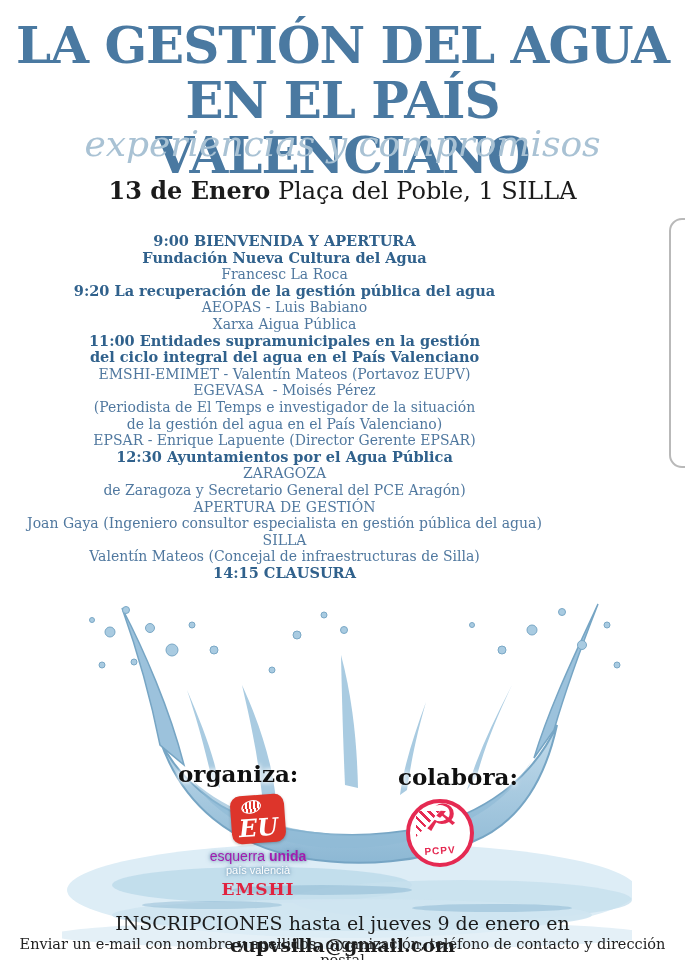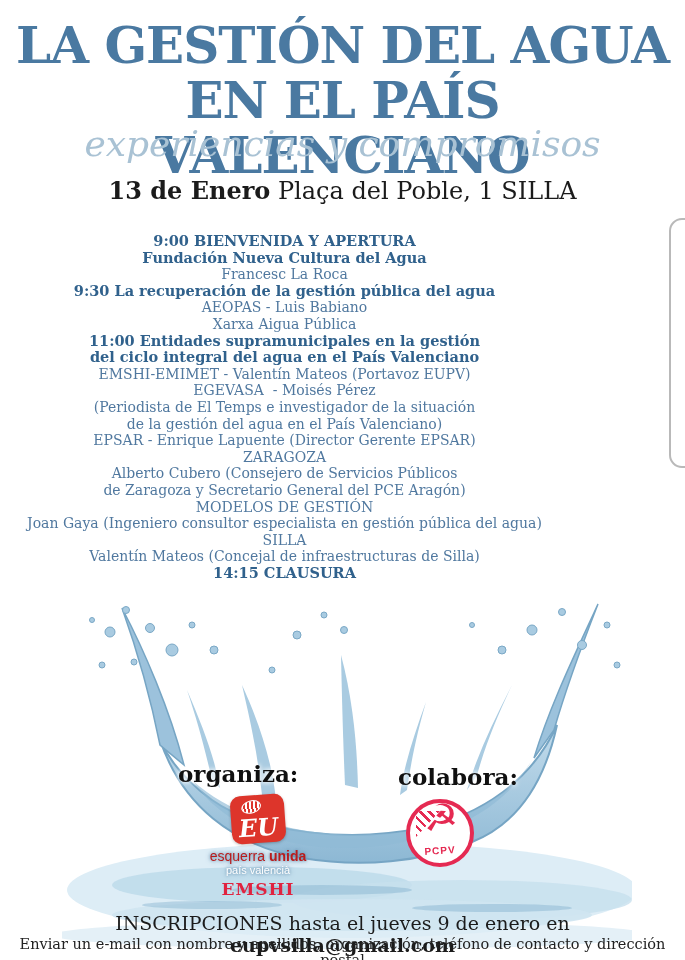--- a/index.html
+++ b/index.html
@@ -35,21 +35,21 @@
 
   
   .eu-logo{position:absolute;left:198px;top:795px;width:120px;text-align:center;z-index:3;}
   .eu-box{position:relative;width:54px;height:48px;margin:0 auto;background:#dd352b;
           border-radius:10px;transform:rotate(-4deg);box-shadow:0 1px 3px rgba(0,0,0,.25);}
   .eu-flag{position:absolute;top:5px;left:11px;width:18px;height:11px;border-radius:50%;
            background:repeating-linear-gradient(100deg,#fff 0 2px,#dd352b 2px 4px);
            border:1.5px solid #fff;transform:rotate(-12deg);}
   .eu-initials{position:absolute;bottom:1px;left:0;width:100%;color:#fff;
                font-style:italic;font-weight:700;font-size:24px;font-family:"DejaVu Serif", serif;}
-  .eu-name{margin-top:5px;font-family:"Liberation Sans", sans-serif;font-size:14px;color:#b91c1c;
+  .eu-name{margin-top:5px;font-family:"Liberation Sans", sans-serif;font-size:14px;color:#a21caf;
            text-shadow:0 0 3px rgba(110,150,180,.95),0 0 5px rgba(110,150,180,.8);}
   .eu-name .nm-bold{font-weight:700;}
   .eu-region{font-family:"Liberation Sans", sans-serif;font-size:11px;color:#fff;
              text-shadow:0 0 3px rgba(110,150,180,.95),0 0 5px rgba(110,150,180,.8);}
   .eu-emshi{margin-top:3px;font-size:17px;font-weight:700;color:#e02340;letter-spacing:1px;
             font-family:"DejaVu Serif", serif;}
 
   
   .pcpv-logo{position:absolute;left:406px;top:799px;width:68px;height:68px;z-index:3;
              background:#fff;border:4px solid #e52a52;border-radius:50%;box-sizing:border-box;
@@ -85,34 +85,34 @@
   </div>
 
   <div class="subtitle">experiencias y compromisos</div>
 
   <div class="dateline"><span class="d-bold">13 de Enero</span><span> Plaça del Poble, 1 SILLA</span></div>
 
   <div class="program">
       <div class="program-line bold">9:00 BIENVENIDA Y APERTURA</div>
       <div class="program-line bold">Fundación Nueva Cultura del Agua</div>
       <div class="program-line">Francesc La Roca</div>
-      <div class="program-line bold">9:30 La recuperación de la gestión pública del agua</div>
+      <div class="program-line bold">9:20 La recuperación de la gestión pública del agua</div>
       <div class="program-line">AEOPAS - Luis Babiano</div>
       <div class="program-line">Xarxa Aigua Pública</div>
       <div class="program-line bold">11:00 Entidades supramunicipales en la gestión</div>
       <div class="program-line bold">del ciclo integral del agua en el País Valenciano</div>
       <div class="program-line">EMSHI-EMIMET - Valentín Mateos (Portavoz EUPV)</div>
       <div class="program-line">EGEVASA  - Moisés Pérez</div>
       <div class="program-line">(Periodista de El Temps e investigador de la situación</div>
       <div class="program-line">de la gestión del agua en el País Valenciano)</div>
       <div class="program-line">EPSAR - Enrique Lapuente (Director Gerente EPSAR)</div>
+      <div class="program-line bold">12:30 Ayuntamientos por el Agua Pública</div>
       <div class="program-line">ZARAGOZA</div>
-      <div class="program-line">Alberto Cubero (Consejero de Servicios Públicos</div>
       <div class="program-line">de Zaragoza y Secretario General del PCE Aragón)</div>
-      <div class="program-line">MODELOS DE GESTIÓN</div>
+      <div class="program-line">APERTURA DE GESTIÓN</div>
       <div class="program-line">Joan Gaya (Ingeniero consultor especialista en gestión pública del agua)</div>
       <div class="program-line">SILLA</div>
       <div class="program-line">Valentín Mateos (Concejal de infraestructuras de Silla)</div>
       <div class="program-line bold">14:15 CLAUSURA</div>
     </div>
 
   <svg class="splash" viewBox="0 0 570 365" xmlns="http://www.w3.org/2000/svg" aria-hidden="true">
     <defs>
       <linearGradient id="wg" x1="0" y1="0" x2="0" y2="1">
         <stop offset="0" stop-color="#c3dcec"></stop>

